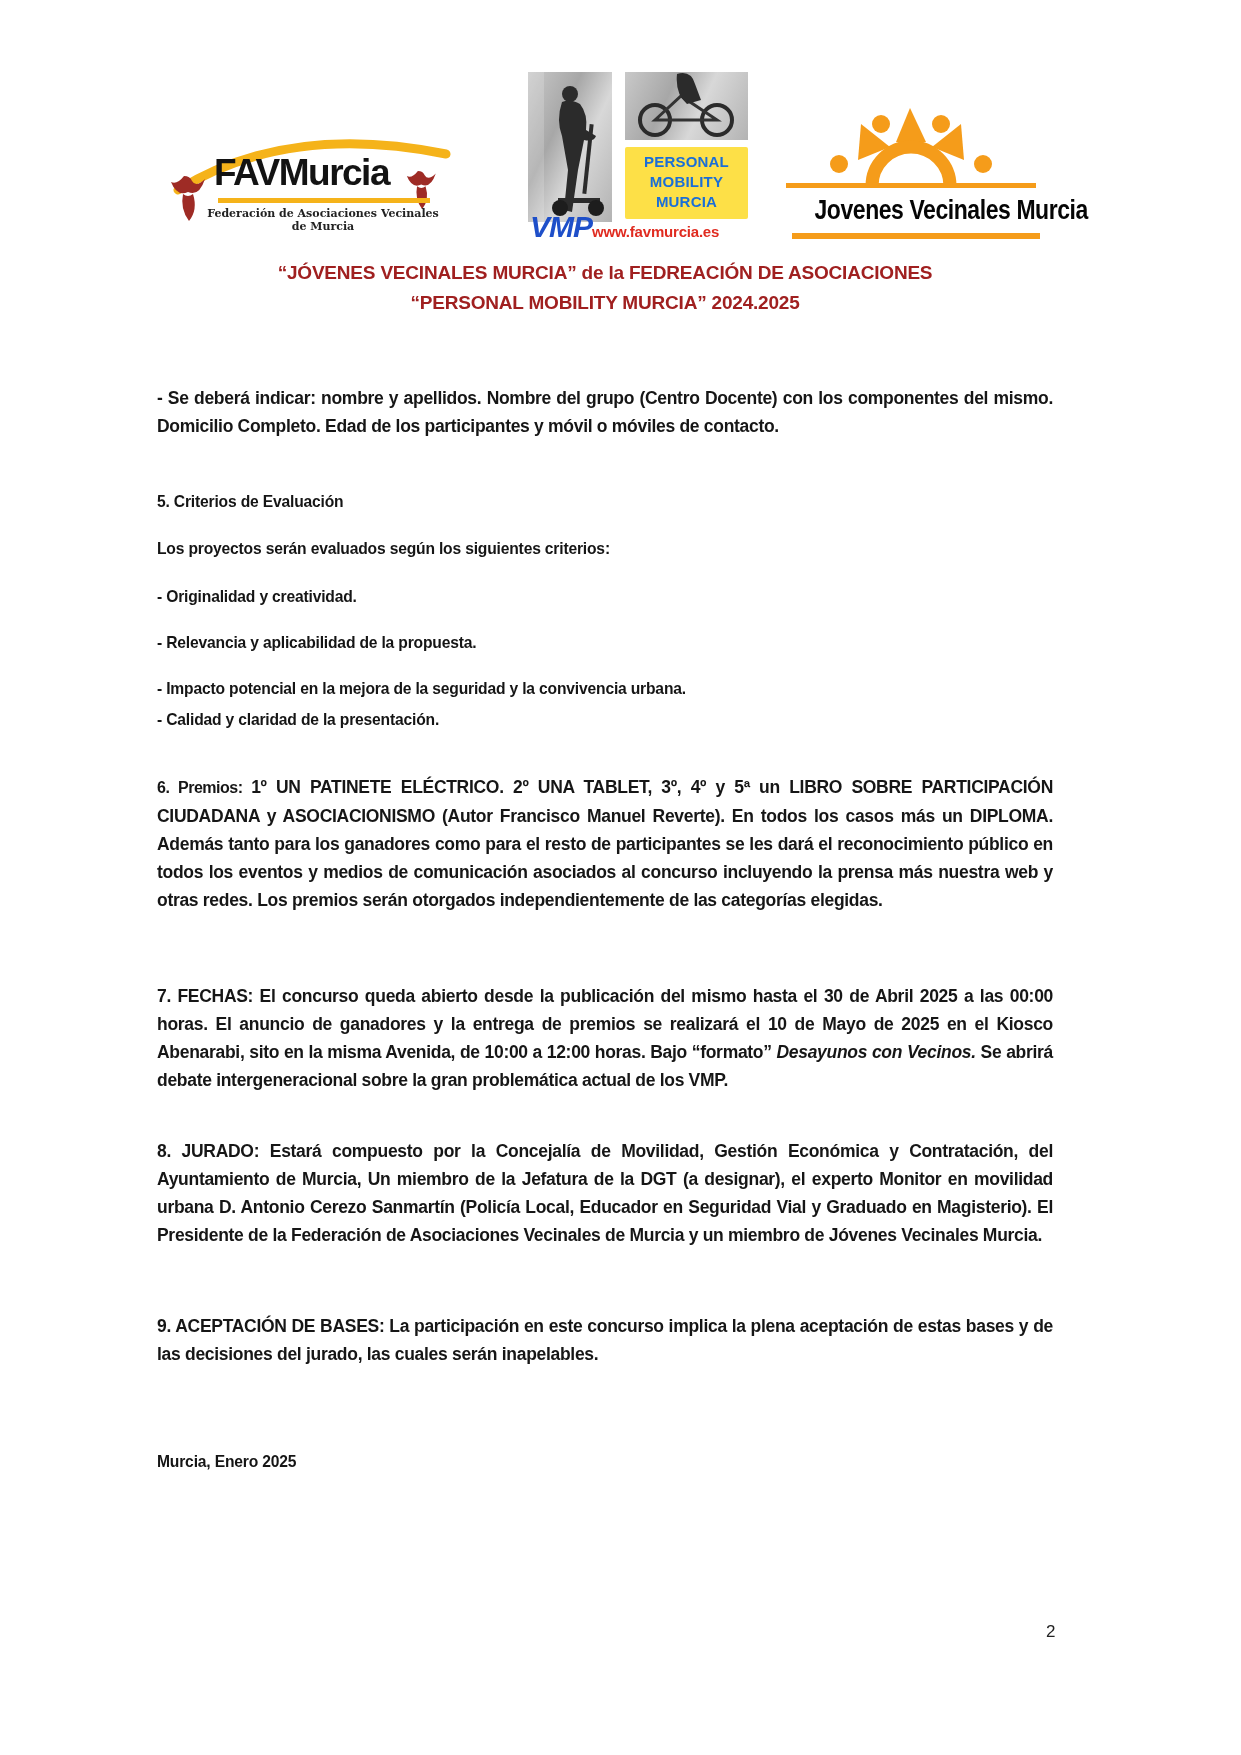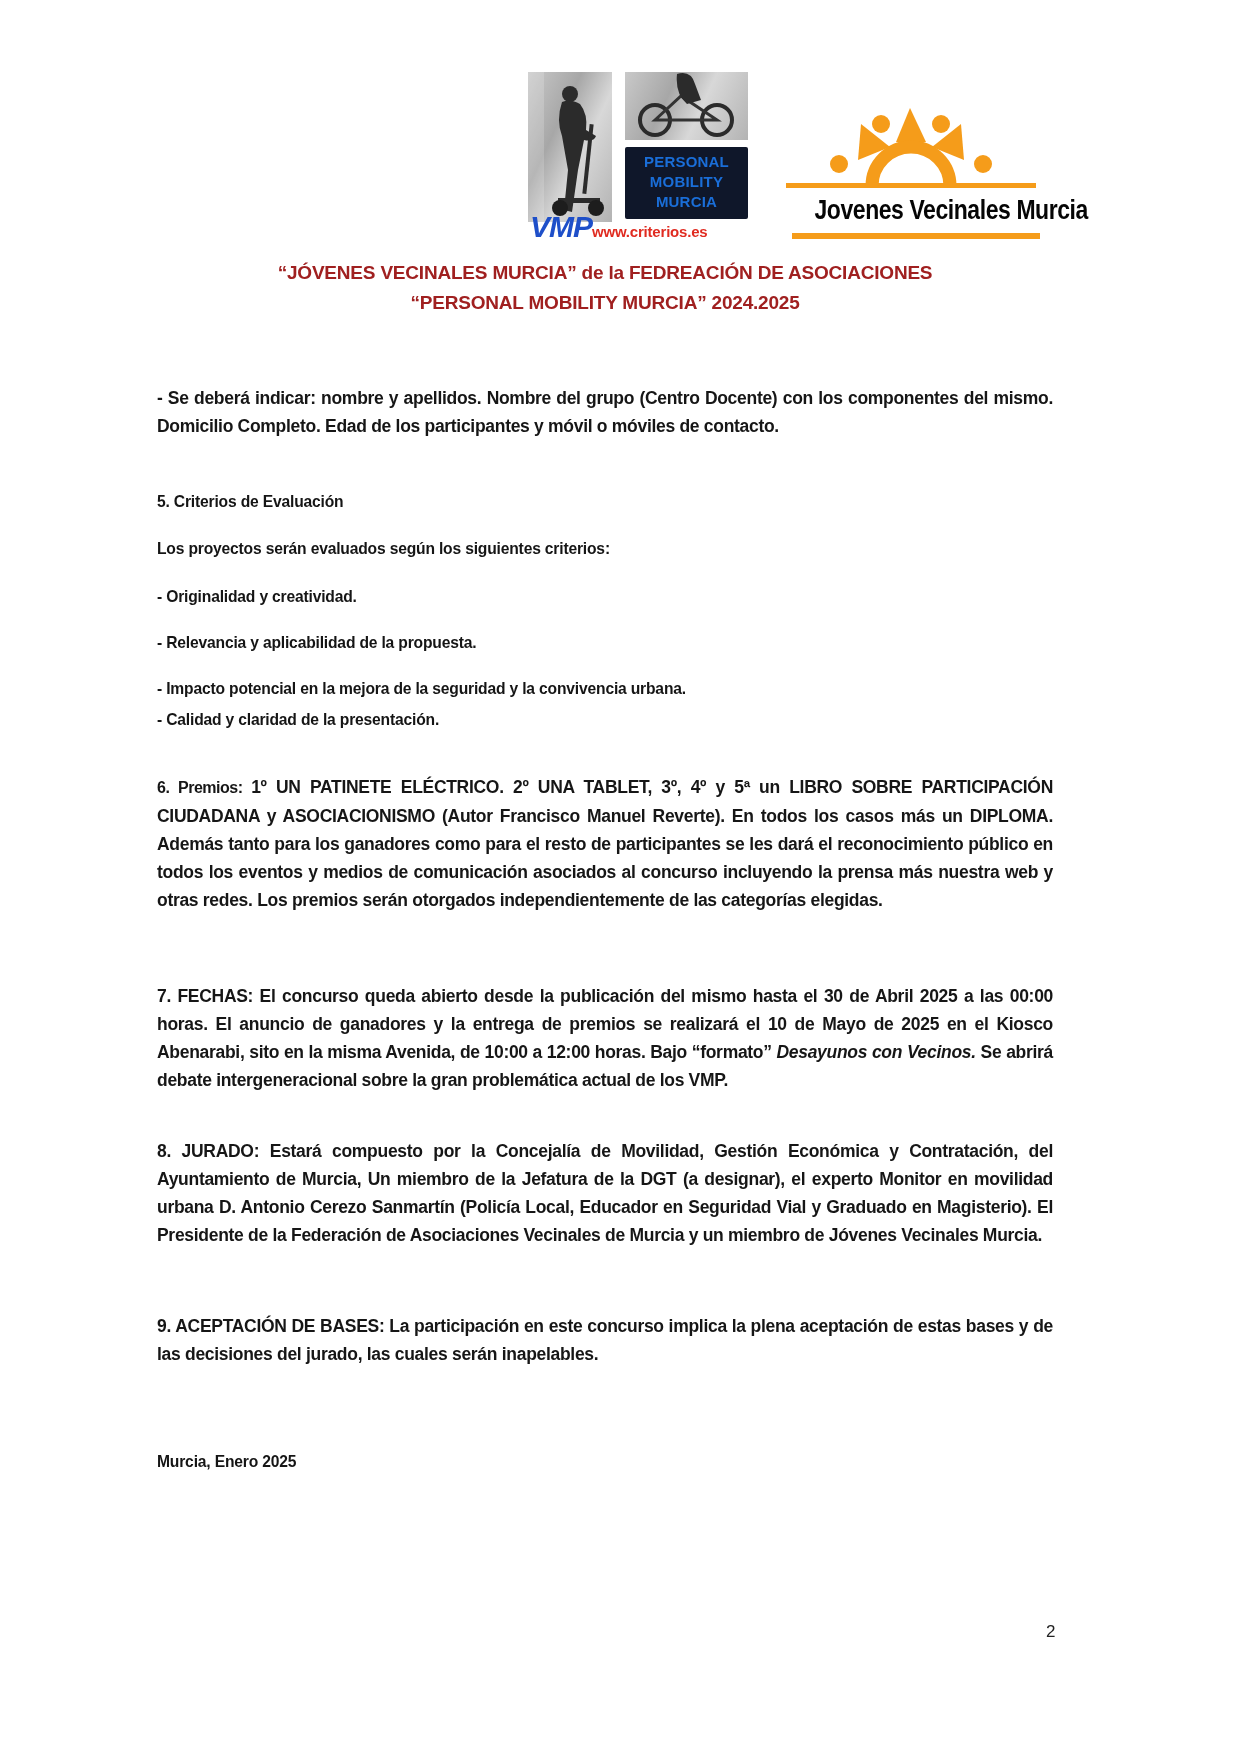--- a/index.html
+++ b/index.html
@@ -41,40 +41,56 @@
     position:absolute;left:30px;top:91px;width:246px;text-align:center;
     font-family:"DejaVu Serif", serif;font-weight:bold;font-size:11px;color:#222;
   }
   
   .logo-vmp{position:absolute;left:528px;top:72px;width:232px;height:170px;}
   .photo{position:absolute;background:linear-gradient(115deg,#c9c9c9 0%,#a7a7a7 35%,#d8d8d8 60%,#b3b3b3 100%);overflow:hidden;}
   .photo-scooter{left:0;top:0;width:84px;height:150px;}
   .photo-bike{left:97px;top:0;width:123px;height:68px;}
   .bluebox{
     position:absolute;left:97px;top:75px;width:123px;height:72px;
-    background:#0f172a;border-radius:2px;text-align:center;padding-top:5px;box-sizing:border-box;
+    background:#fde047;border-radius:2px;text-align:center;padding-top:5px;box-sizing:border-box;
   }
   .bluebox div{font-weight:bold;font-size:15px;line-height:20px;color:#1a6ed8;letter-spacing:0.2px;}
   .vmp-row{position:absolute;left:2px;top:138px;white-space:nowrap;}
   .vmp-word{font-size:30px;font-weight:bold;font-style:italic;color:#1e4fc9;letter-spacing:-1px;}
   .vmp-url{font-size:15px;font-weight:bold;color:#e02b20;letter-spacing:-0.2px;}
   
   .logo-jov{position:absolute;left:786px;top:102px;width:320px;height:142px;}
   .logo-jov .jname{
     position:absolute;left:0;top:92px;width:316px;text-align:center;
     font-size:28px;font-weight:bold;color:#050505;white-space:nowrap;
     transform:scaleX(0.82);transform-origin:center;letter-spacing:-0.5px;
   }
   .logo-jov .obar{position:absolute;left:6px;top:131px;width:248px;height:6px;background:#F59C1A;}
 </style>
 </head>
 <body>
 
 <div class="page">
 
+  <div class="logo-fav">
+    <svg width="284" height="112" viewBox="0 0 284 112" style="position:absolute;left:0;top:0">
+      <path d="M8 74 Q 118 6 276 38" stroke="#F5B31A" stroke-width="9" fill="none" stroke-linecap="round"></path>
+      <g fill="#9E2B25">
+        <path d="M14 60 q-7 9 -13 6 q6 15 17 10 q11 5 17 -13 q-9 9 -13 2 q-2 -5 -8 -5 z"></path>
+        <path d="M13 78 q-3 15 6 27 q9 -11 4 -27 q-5 4 -10 0 z"></path>
+      </g>
+      <g fill="#9E2B25" transform="translate(236,4) scale(0.85)">
+        <path d="M14 60 q-7 9 -13 6 q6 15 17 10 q11 5 17 -13 q-9 9 -13 2 q-2 -5 -8 -5 z"></path>
+        <path d="M13 78 q-3 15 6 27 q9 -11 4 -27 q-5 4 -10 0 z"></path>
+      </g>
+    </svg>
+    <div class="wordmark">FAVMurcia</div>
+    <div class="ybar"></div>
+    <div class="sub">Federación de Asociaciones Vecinales de Murcia</div>
+  </div>
 
   <div class="logo-vmp">
     <div class="photo photo-scooter">
       <svg width="84" height="150" viewBox="0 0 84 150">
         <rect x="0" y="0" width="84" height="150" fill="none"></rect>
         <g fill="#2b2b2b">
           <circle cx="42" cy="22" r="8"></circle>
           <path d="M34 30 q-6 18 0 34 l6 34 -4 40 8 2 6 -42 6 -30 q10 2 12 -4 l-10 -6 q2 -16 -6 -26 q-10 -6 -18 -2 z"></path>
           <rect x="58" y="52" width="4" height="70" transform="rotate(6 60 87)"></rect>
           <rect x="30" y="126" width="42" height="5"></rect>
@@ -91,21 +107,21 @@
         <path d="M30 48 L56 24 L92 48 L62 48 Z" fill="none" stroke="#333" stroke-width="3"></path>
         <path d="M52 2 q14 -4 18 10 l6 16 -14 4 q-12 -10 -10 -30 z" fill="#2b2b2b"></path>
       </svg>
     </div>
     <div class="bluebox">
       <div>PERSONAL</div>
       <div>MOBILITY</div>
       <div>MURCIA</div>
     </div>
     <div class="vmp-row">
-      <span class="vmp-word">VMP</span><span class="vmp-url">www.criterios.es</span>
+      <span class="vmp-word">VMP</span><span class="vmp-url">www.favmurcia.es</span>
     </div>
   </div>
 
   <div class="logo-jov">
     <svg width="256" height="92" viewBox="0 0 256 92" style="position:absolute;left:0;top:0">
       <g fill="#F59C1A">
         <polygon points="124,6 110,40 140,40"></polygon>
         <polygon points="75,22 72,58 104,45"></polygon>
         <polygon points="175,22 146,45 178,58"></polygon>
         <circle cx="95" cy="22" r="9"></circle>

